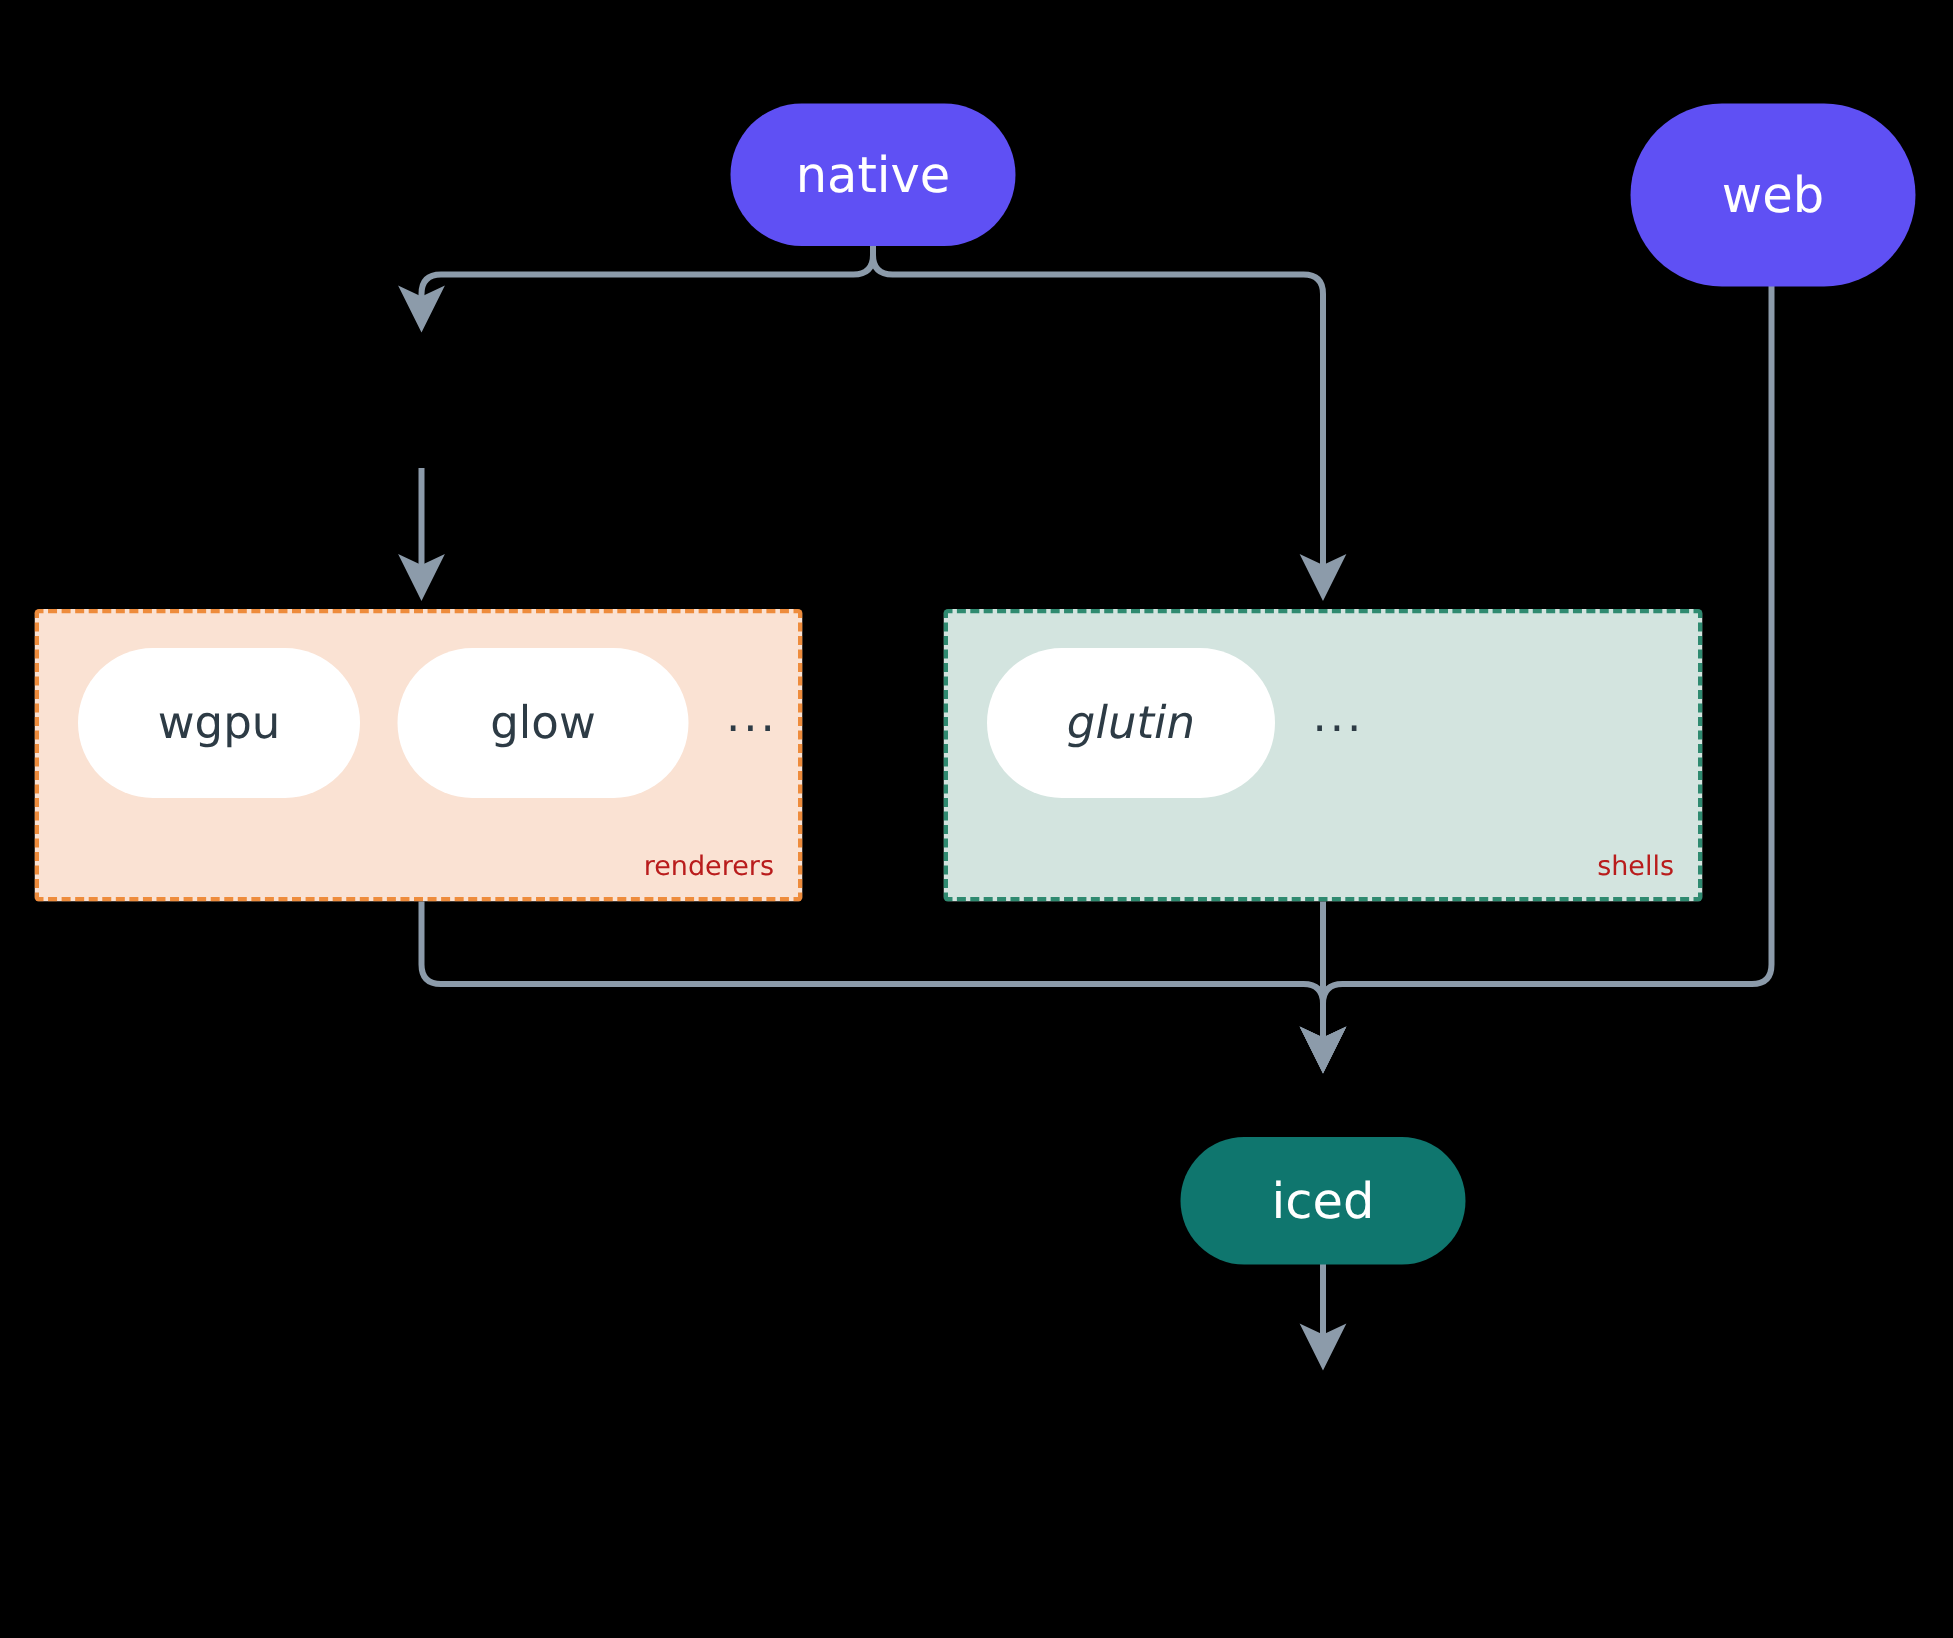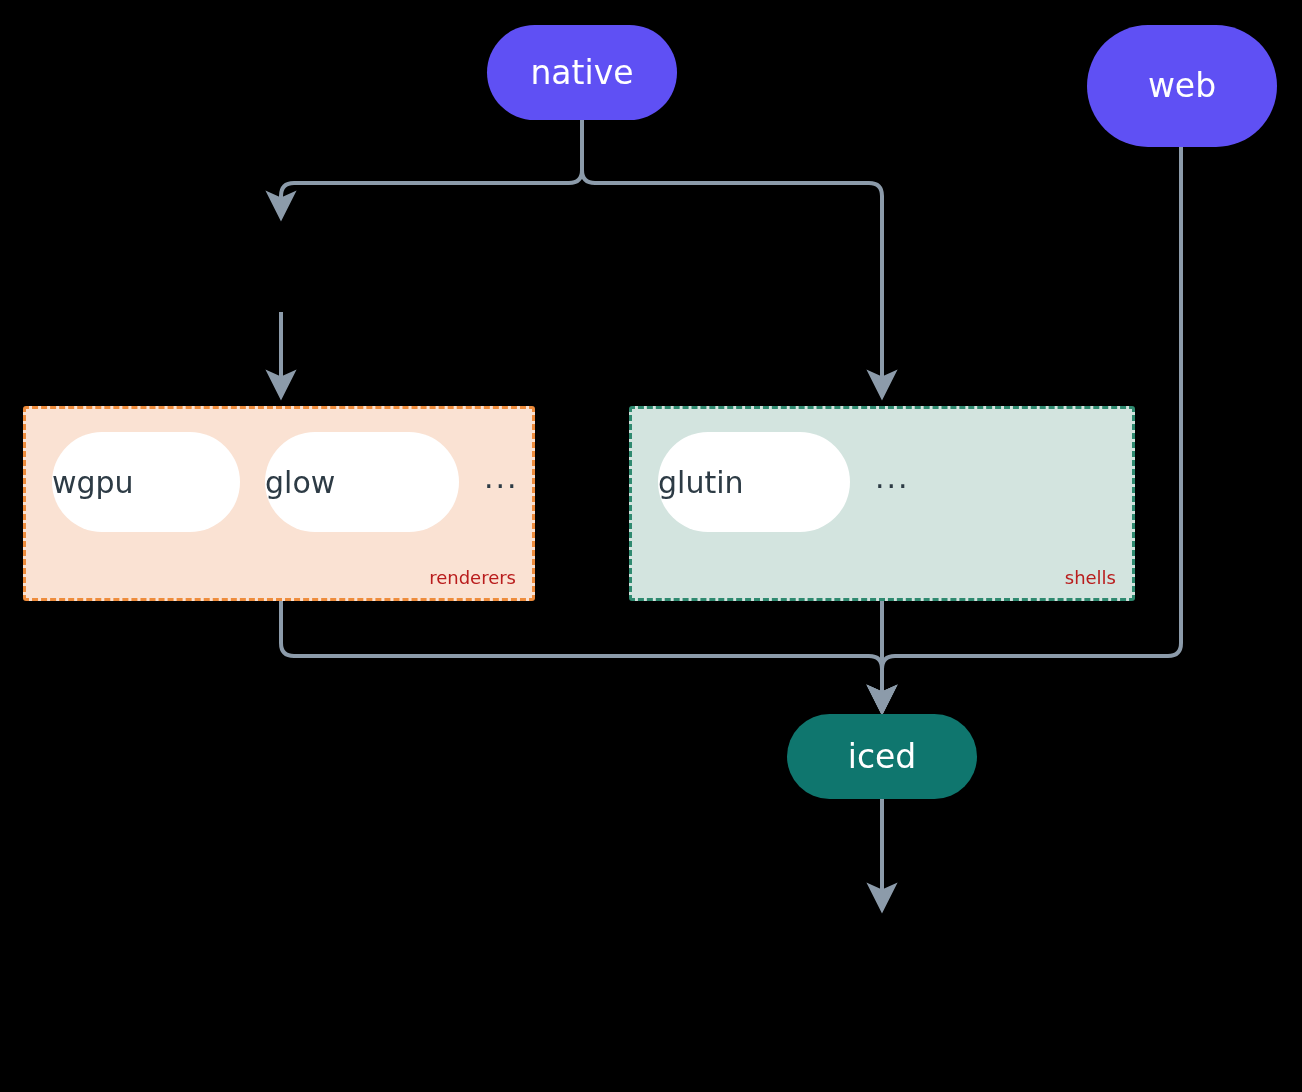--- a/index.html
+++ b/index.html
@@ -28,20 +28,21 @@
     pointer-events: none;
   }
   .node {
     position: absolute;
     box-sizing: border-box;
     display: flex;
     align-items: center;
     justify-content: center;
     text-align: center;
     line-height: 1.25;
+    margin-top: 44px;
   }
   
   .pill-node {
     border-radius: 999px;
     color: #ffffff;
     font-size: 33px;
     font-weight: 400;
   }
   #node-native {
     left: 487px; top: 25px; width: 190px; height: 95px;
@@ -93,25 +94,26 @@
   }
   .item-pill {
     box-sizing: border-box;
     height: 100px;
     border-radius: 999px;
     background: #ffffff;
     color: #2D3B45;
     font-size: 30px;
     display: flex;
     align-items: center;
+    justify-content: center;
   }
   .item-pill.w-wgpu  { width: 188px; }
   .item-pill.w-glow  { width: 194px; }
   .item-pill.w-winit { width: 188px; }
-  .item-pill.w-glutin{ width: 192px; }
+  .item-pill.w-glutin{ width: 192px; font-style: italic; }
   .ellipsis {
     color: #2D3B45;
     font-size: 30px;
     letter-spacing: 2px;
     padding-bottom: 10px;
   }
   
   #node-application {
     left: 719px; top: 913px; width: 325px; height: 163px;
     background: #D6E8F8;

